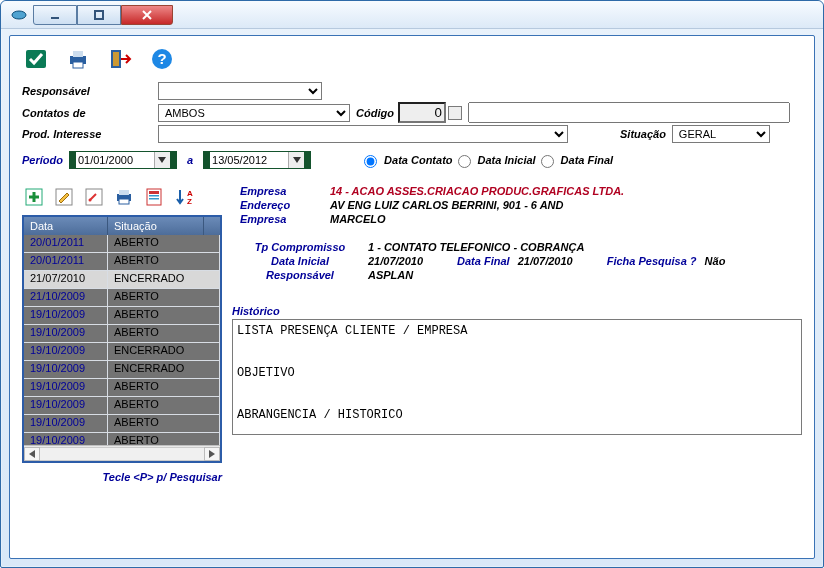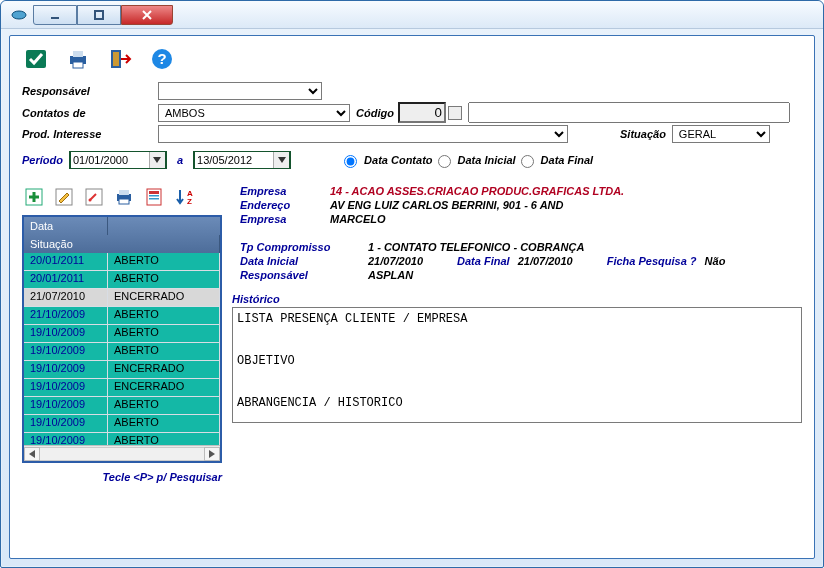--- a/index.html
+++ b/index.html
@@ -85,21 +85,21 @@
   .combo-sit { width:98px; font-style:normal; font-weight:normal; margin-left:6px;}
   
   .periodo-row {
     display:flex; align-items:center;
     color:#000099;
     font-weight:bold; font-style:italic;
     margin-top:8px;
   }
   .periodo-row .plabel { margin-right:6px; }
   .date-pick {
-    display:flex; align-items:center; border:2px solid #14532d; background:#fff; height:18px;
+    display:flex; align-items:center; border:7px solid #14532d; background:#fff; height:18px;
   }
   .date-pick input { border:none; width:78px; height:16px; font:inherit; font-style:normal; font-weight:normal; color:#000;}
   .date-pick .dd { width:16px; height:16px; display:flex; align-items:center; justify-content:center; background:#eee; border-left:1px solid #aaa;}
   .periodo-row .a { margin:0 10px; }
   .radio-group { margin-left:48px; display:flex; }
   .radio-item { display:flex; gap:4px; align-items:center; color:#000; }
   .radio-item label { font-weight:bold; font-style:italic; color:#000; }
   
   .mid {
     display:flex; gap:10px; margin-top:16px;
@@ -109,51 +109,51 @@
   .sub-toolbar { display:flex; gap:6px; margin-bottom:6px; }
   .stb-btn { width:24px; height:24px; display:flex; align-items:center; justify-content:center; }
   
   .grid-wrap {
     border:2px solid #2c5ca8;
     background:#fff;
     position:relative;
     height: 248px;
     display:flex; flex-direction:column;
   }
-  .grid-head { display:flex; background: linear-gradient(#6b8bb8, #4d6d9a); flex-direction: column; }
+  .grid-head { display:flex; background: linear-gradient(#6b8bb8, #4d6d9a); }
   .grid-head .cell {
     color:#fff; font-size:11px; padding:3px 6px;
     border-right:1px solid #3b587f;
   }
   .gc-data { width:84px; }
   .gc-sit { flex:1; }
-  .grid-body { flex:1; overflow-y:auto; overflow-x:hidden; background:#14b8a6; }
+  .grid-body { flex:1; overflow-y:auto; overflow-x:hidden; background:#737373; }
   .grid-row { display:flex; border-bottom:1px solid #d8dde4; height:18px; }
   .grid-row .cell { padding:1px 6px; font-size:11px; border-right:1px solid #d8dde4; overflow:hidden; white-space:nowrap;}
   .grid-row .cell.gc-data { color:#000099; width:84px; }
   .grid-row .cell.gc-sit { flex:1; color:#000; }
   .grid-row.sel { background:#d8d8d8; }
   .grid-row.sel .cell.gc-data { color:#000; }
   .grid-hscroll { height:16px; background:#e9e9e9; border-top:1px solid #c0c0c0; display:flex; align-items:center; }
   .grid-hscroll .harrow { width:16px; height:14px; background:#f5f5f5; border:1px solid #bbb; display:flex; align-items:center; justify-content:center;}
   .grid-hscroll .htrack { flex:1; height:14px; background:#f0f0f0; border-top:1px solid #ccc; border-bottom:1px solid #ccc;}
   
   .hint { color:#000099; font-weight:bold; font-style:italic; margin-top:8px;text-align:right; }
   
   .right-panel { flex:1; }
   .info-line { display:flex; margin-bottom:2px; }
   .info-label { color:#000099; font-weight:bold; font-style:italic; width:90px;margin-left:8px; }
   .info-value { color:#000; font-weight:bold; font-style:italic; }
   .info-value.emp { color:#b00020; }
   
   .info-group2 { margin-top:16px; }
   .info2-row { display:flex; gap:26px; margin-bottom:2px;}
-  .info2-row .pair { display:flex; gap:8px; }
-  
-  .historico-label { color:#000099; font-weight:bold; font-style:italic; margin-top:12px; margin-bottom:2px;}
+  .info2-row .pair { display:flex; gap:8px;text-align:center; }
+  
+  .historico-label { color:#000099; font-weight:bold; font-style:italic; margin-top:24px; margin-bottom:2px;}
   .historico-box {
     border:1px solid #7a7a7a; background:#fff;
     height:116px;
     font-family: "Courier New", monospace;
     font-size:12px;
     padding:4px;
     overflow-y:scroll;
     white-space:pre-wrap;
   }
 </style>

